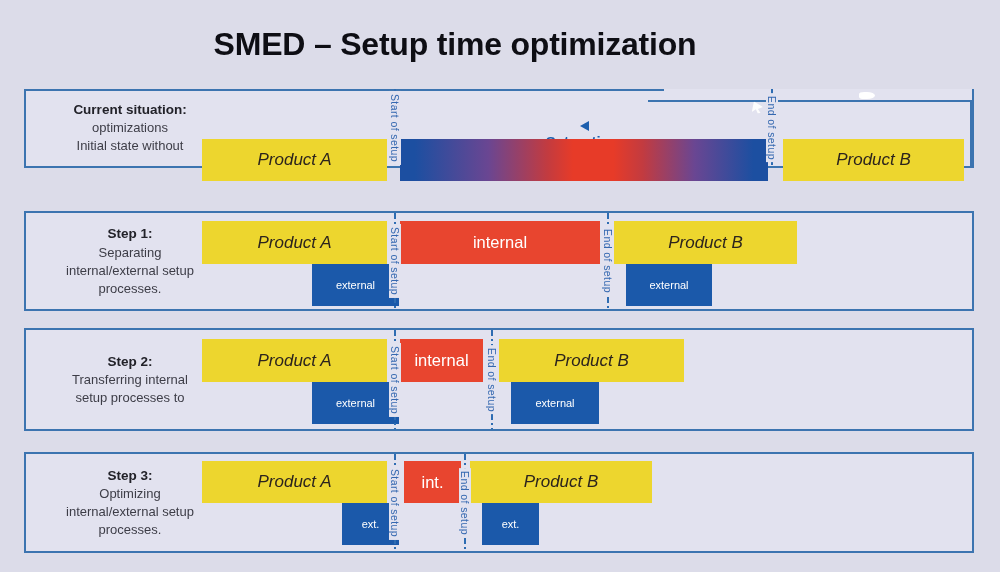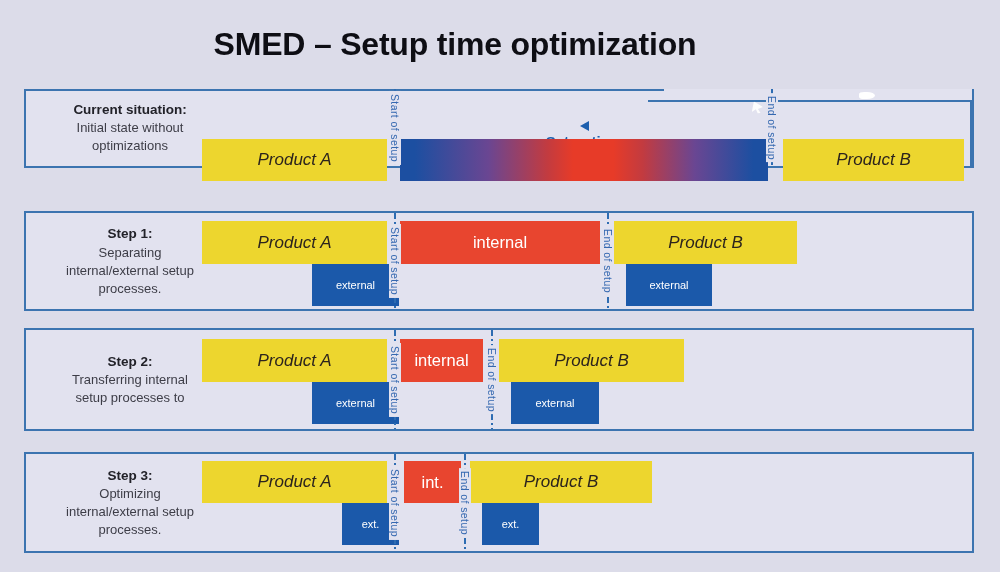--- a/index.html
+++ b/index.html
@@ -88,22 +88,22 @@
 
 <h1 class="title">SMED – Setup time optimization</h1>
 
 <section class="panel no-top" style="top:89px;height:79px">
   <div class="gline" style="left:0;top:0;width:638px"></div>
   <div class="gline" style="left:622px;top:11px;right:0"></div>
   <div class="p1-right"></div>
 
   <div class="caption">
     <div class="cap-head">Current situation:</div>
+    <div class="cap-line">optimizations</div>
     <div class="cap-line">Initial state without</div>
-    <div class="cap-line">optimizations</div>
   </div>
 
   <div class="setup-arrow" style="left:376px;top:32px;width:364px;height:16px">
     <span class="ah left"></span>
     <span class="dash"></span>
     <span class="label">Setup time</span>
     <span class="dash"></span>
     <span class="ah right"></span>
   </div>
 

